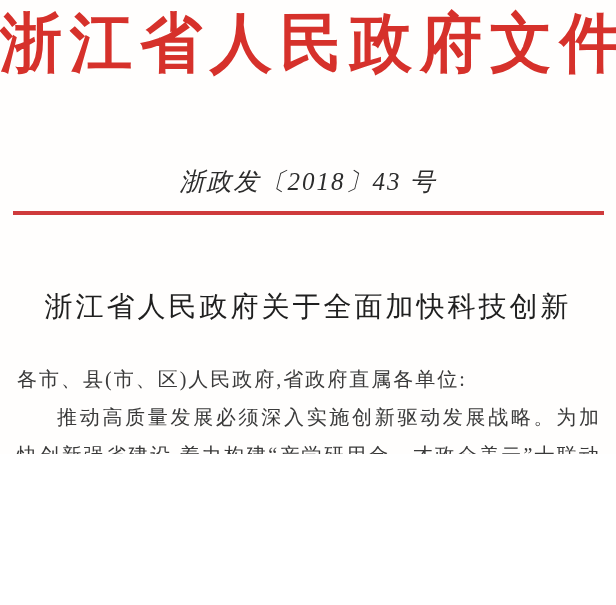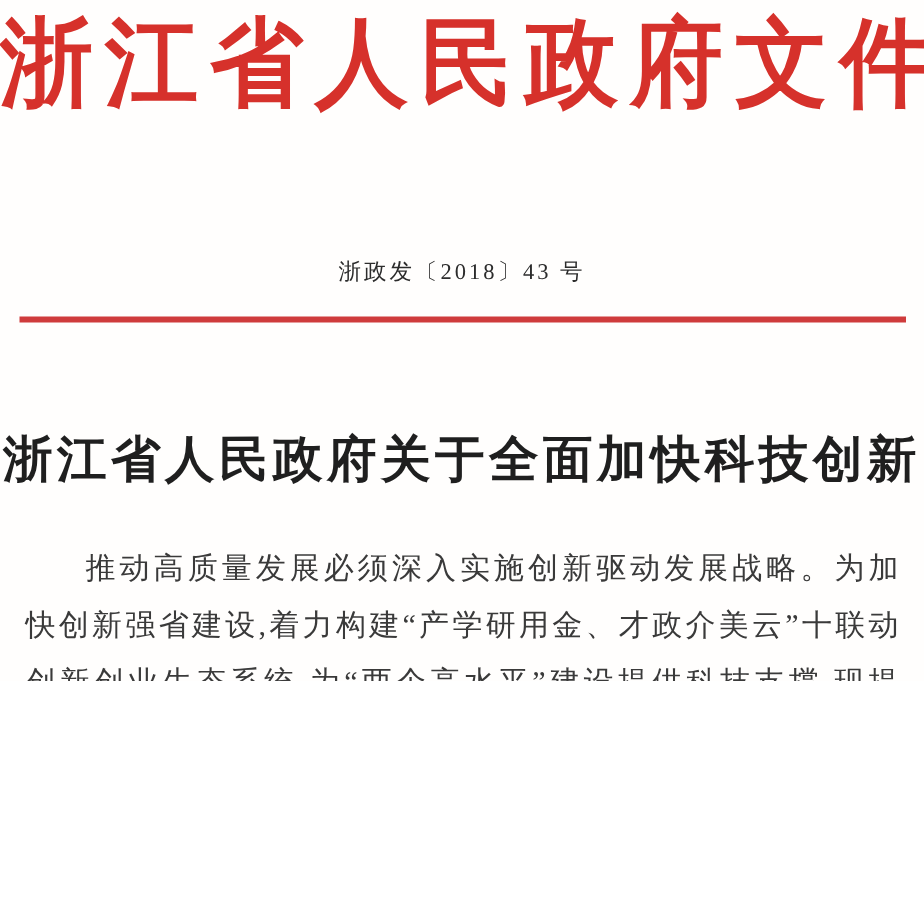--- a/index.html
+++ b/index.html
@@ -27,35 +27,36 @@
     line-height:74px;
     font-weight:700;
     letter-spacing:8px;
     color:var(--header-red);
     white-space:nowrap;
     transform:scaleY(1.04);
   }
   .doc-number{
     margin-top:90px;
     text-align:center;
-    font-size:15px;
+    font-size:25px;
     line-height:24px;
     letter-spacing:2px;
     color:#2c2c2c;
+    font-style:italic;
   }
   .red-rule{
     height:4px;
     margin:17px 12px 0 13px;
     background:var(--rule-red);
   }
   .doc-title{
     margin-top:66px;
     text-align:center;
-    font-weight:700;
-    font-size:33px;
+    font-weight:400;
+    font-size:28px;
     line-height:52px;
     letter-spacing:3px;
     color:var(--title-black);
   }
   .doc-title .line{display:block;white-space:nowrap;}
   .doc-body{
     margin-top:27px;
     padding:0 15px 0 17px;
     font-size:20px;
     line-height:38px;
@@ -77,16 +78,17 @@
 
   <div class="doc-number">浙政发〔2018〕43 号</div>
 
   <div class="red-rule"></div>
 
   <h2 class="doc-title">
     <span class="line">浙江省人民政府关于全面加快科技创新</span>
   </h2>
 
   <div class="doc-body">
+    <p class="salutation">各市、县(市、区)人民政府,省政府直属各单位:</p>
     <p class="para">推动高质量发展必须深入实施创新驱动发展战略。为加快创新强省建设,着力构建“产学研用金、才政介美云”十联动创新创业生态系统,为“两个高水平”建设提供科技支撑,现提出如下意见。</p>
   </div>
 
 </div>
 
 </body></html>

